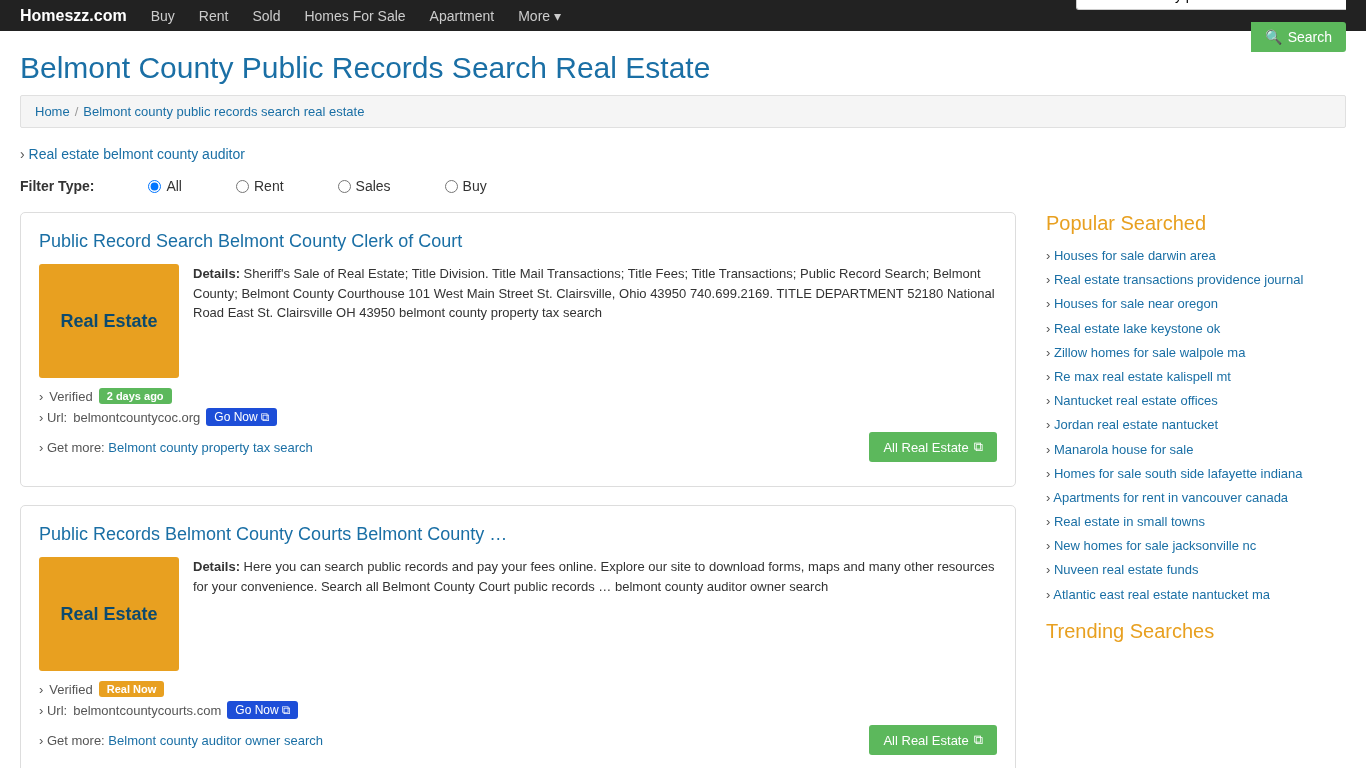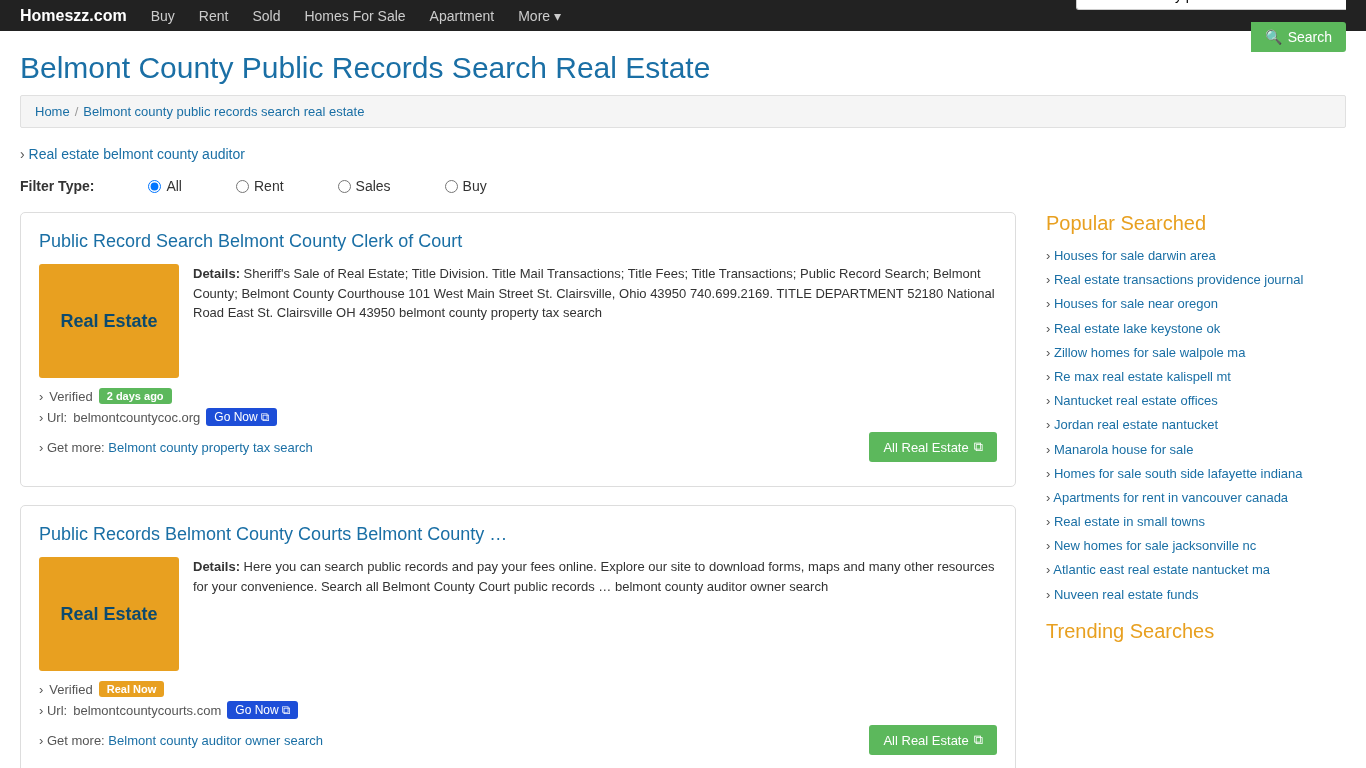--- a/index.html
+++ b/index.html
@@ -400,21 +400,21 @@
       <a class="sidebar-link">Real estate lake keystone ok</a>
       <a class="sidebar-link">Zillow homes for sale walpole ma</a>
       <a class="sidebar-link">Re max real estate kalispell mt</a>
       <a class="sidebar-link">Nantucket real estate offices</a>
       <a class="sidebar-link">Jordan real estate nantucket</a>
       <a class="sidebar-link">Manarola house for sale</a>
       <a class="sidebar-link">Homes for sale south side lafayette indiana</a>
       <a class="sidebar-link">Apartments for rent in vancouver canada</a>
       <a class="sidebar-link">Real estate in small towns</a>
       <a class="sidebar-link">New homes for sale jacksonville nc</a>
+      <a class="sidebar-link">Nuveen real estate funds</a>
       <a class="sidebar-link">Atlantic east real estate nantucket ma</a>
-      <a class="sidebar-link">Nuveen real estate funds</a>
 
       <div class="sidebar-divider"></div>
       <h2 class="sidebar-section-title">Trending Searches</h2>
     </div>
 
   </div>
 </div>
 
 </body></html>

